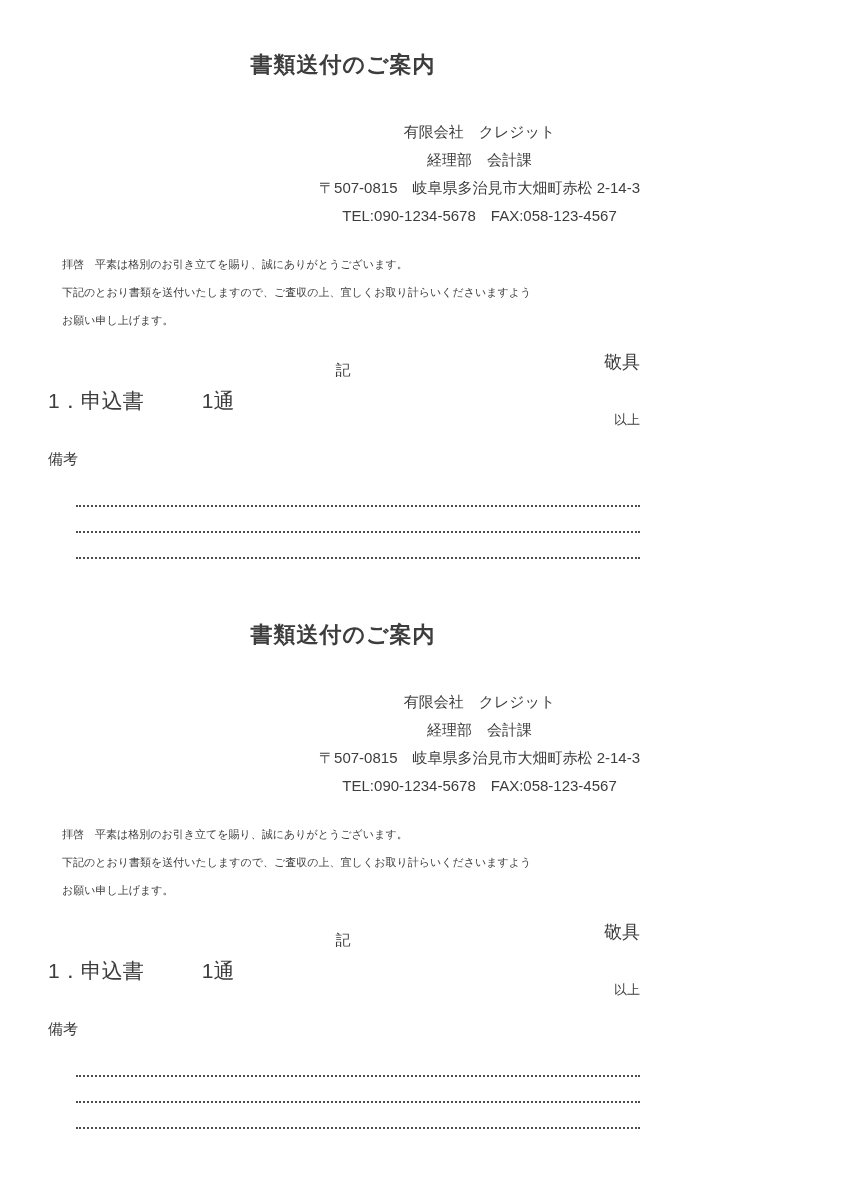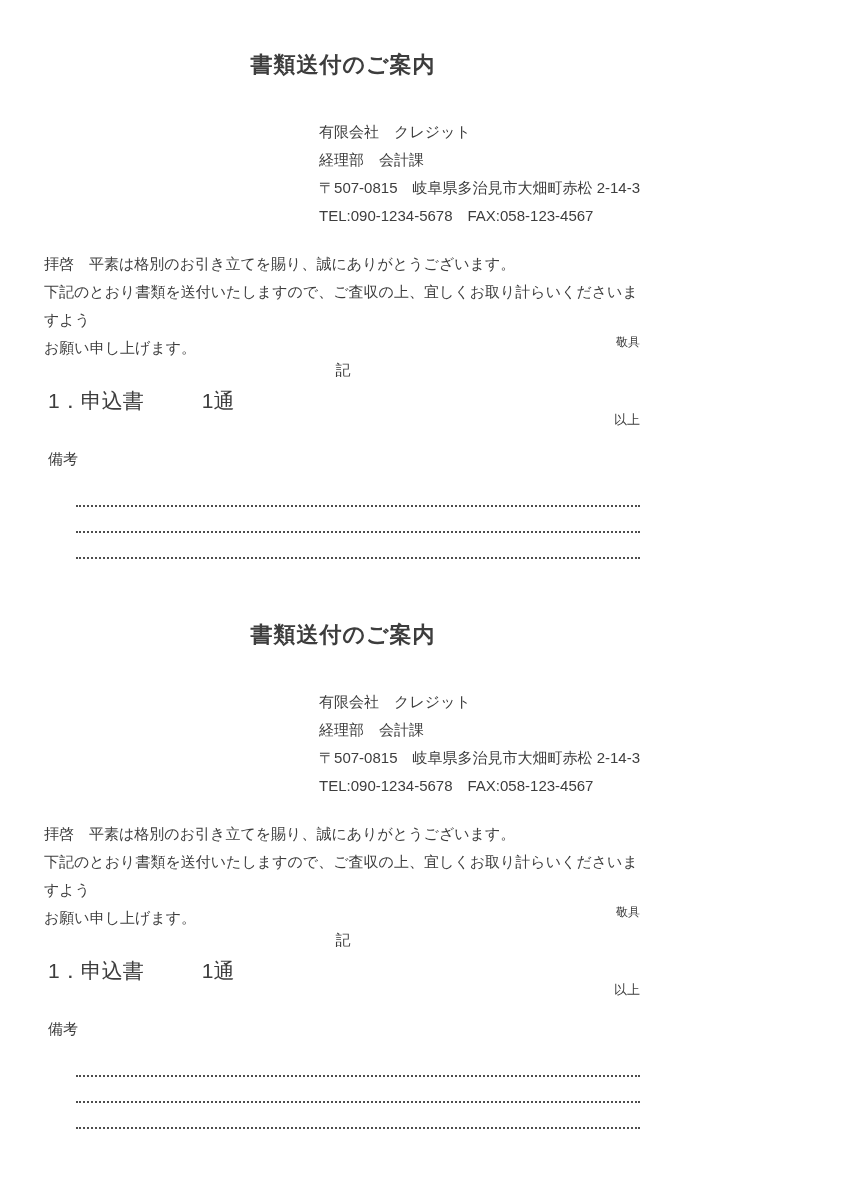--- a/index.html
+++ b/index.html
@@ -34,37 +34,37 @@
     margin: 0;
     text-align: center;
     font-size: 22px;
     font-weight: 600;
     letter-spacing: 1px;
   }
   .sender {
     position: absolute;
     top: 118px;
     right: 46px;
-    text-align: left;
+    text-align: center;
     font-size: 15px;
     line-height: 28px;
   }
   .greeting {
     position: absolute;
     top: 250px;
-    left: 44px;
+    left: 62px;
     right: 46px;
-    font-size: 15px;
+    font-size: 11px;
     line-height: 28px;
   }
   .keigu {
     position: absolute;
-    top: 334px;
+    top: 350px;
     right: 46px;
-    font-size: 12px;
+    font-size: 18px;
   }
   .ki {
     position: absolute;
     top: 361px;
     left: 0;
     right: 0;
     text-align: center;
     font-size: 15px;
   }
   .item {

